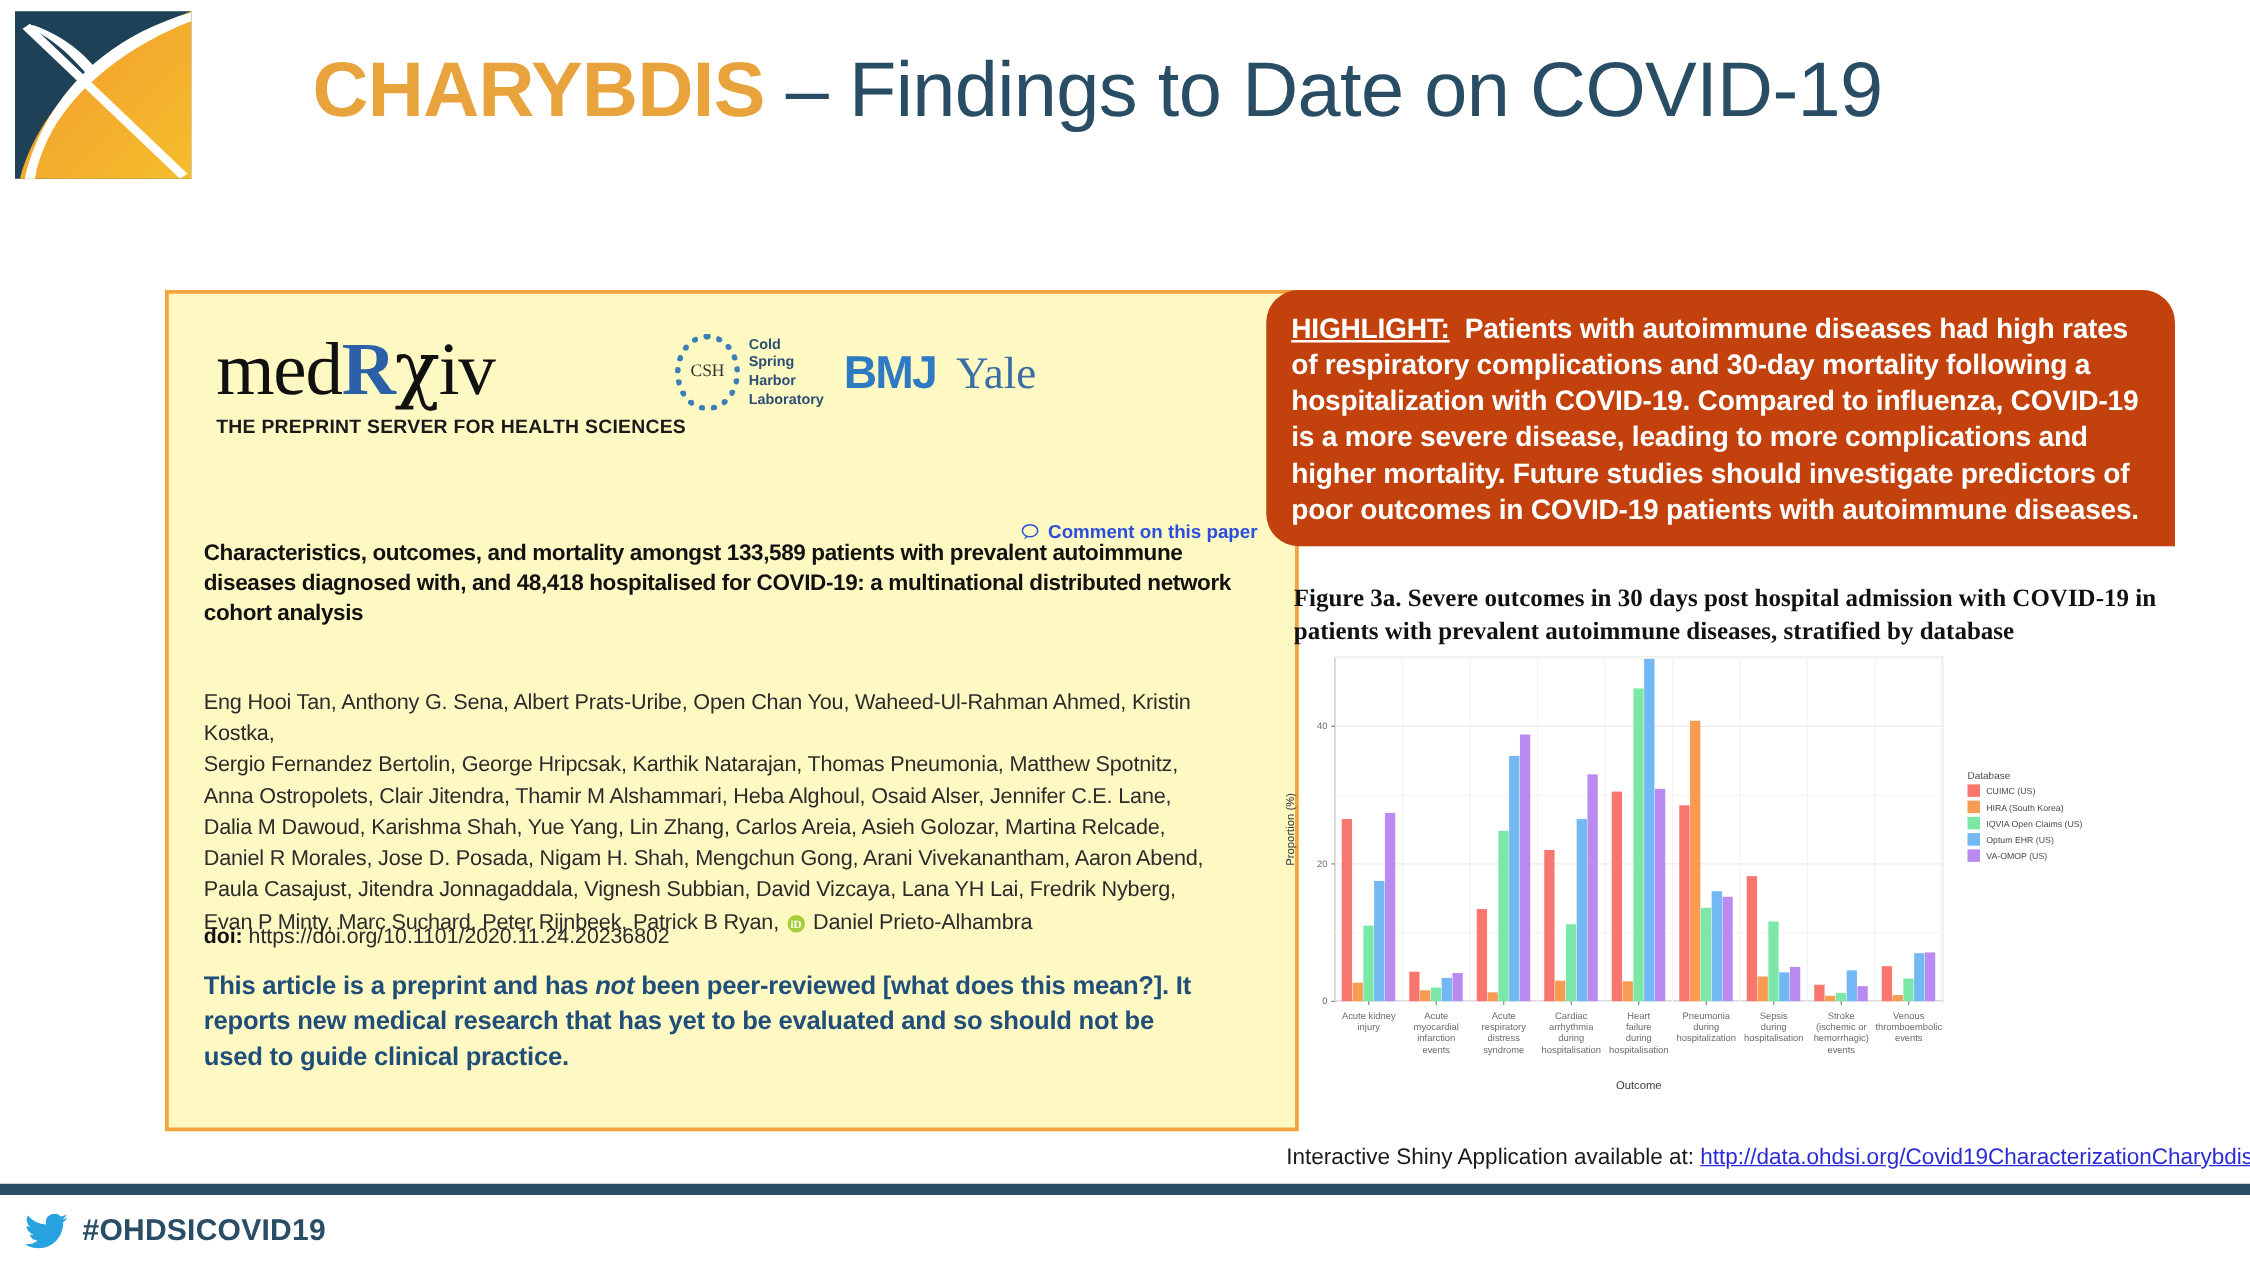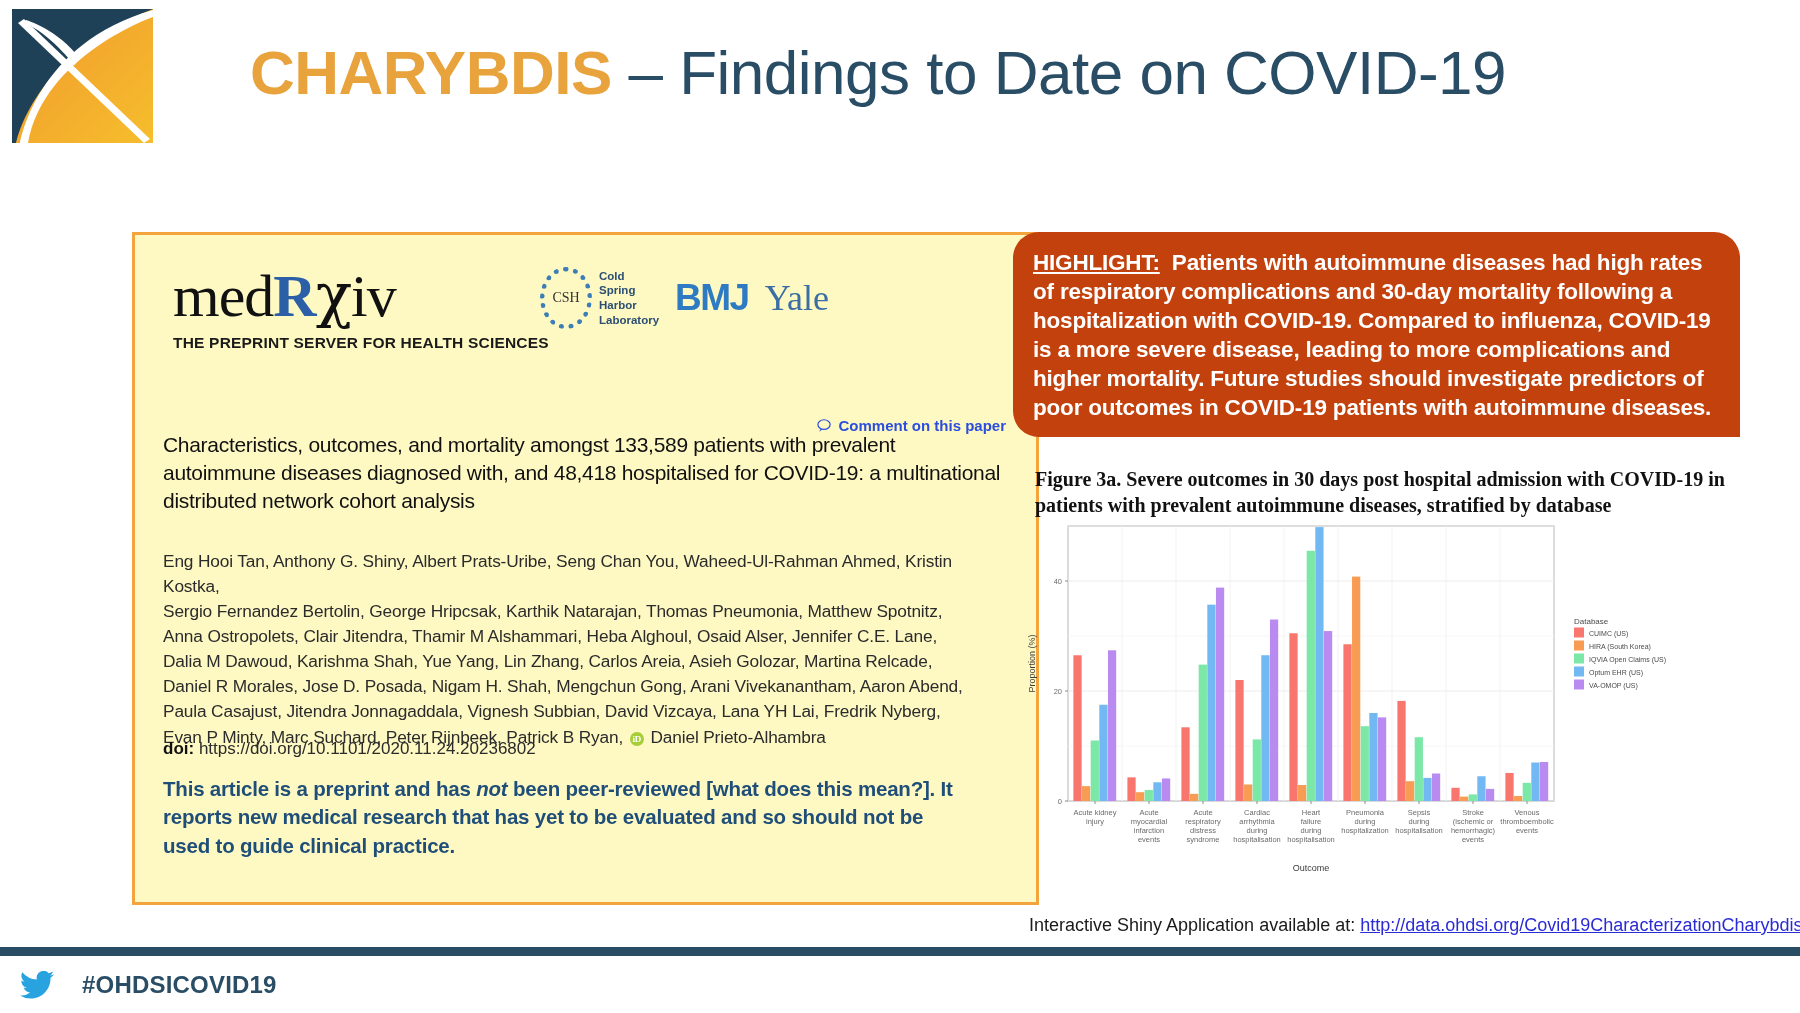--- a/index.html
+++ b/index.html
@@ -57,21 +57,21 @@
 
   #comment-link {
     position: absolute; right: 30px; top: 182px;
     color: #2B4EDD; font-size: 15px; font-weight: bold;
     display: flex; align-items: center; gap: 6px; white-space: nowrap;
   }
   .speech-ico { display:inline-block; width: 15px; height: 13px; }
 
   #paper-title {
     position: absolute; left: 28px; top: 196px; width: 840px;
-    font-size: 21px; font-weight: normal; color: #111;
+    font-size: 18px; font-weight: bold; color: #111;
     line-height: 1.33; letter-spacing: -0.3px;
   }
 
   #authors {
     position: absolute; left: 28px; top: 314px; width: 845px;
     font-size: 17.3px; color: #2b2b2b; line-height: 1.45; letter-spacing: -0.15px;
   }
   .orcid {
     display: inline-block; width: 14px; height: 14px; border-radius: 50%;
     background: #A6CE39; color: #fff; font-size: 9px; font-weight: bold;
@@ -124,21 +124,21 @@
   }
   #shiny-link { color: #2B2BD6; text-decoration: underline; }
 
   
   #footer-bar {
     position: absolute; left: 0; bottom: 57px; width: 1800px; height: 9px;
     background: #2A4D66;
   }
   #footer {
     position: absolute; left: 0; bottom: 0; width: 1800px; height: 57px;
-    background: #ffffff; display: flex; align-items: center; padding-left: 20px; gap: 28px;
+    background: #ffffff; display: flex; align-items: center; padding-left: 20px; gap: 12px;
   }
   #twitter-ico { width: 34px; height: 28px; }
   #hashtag { font-size: 24px; font-weight: bold; color: #2A4D66; letter-spacing: 0.2px; }
 
   .legend-title { font-size: 8px; fill: #4a4a4a; }
   .legend-label { font-size: 7px; fill: #4a4a4a; }
   .axis-txt { font-size: 7.5px; fill: #6b6b6b; }
   .axis-title { font-size: 9px; fill: #3a3a3a; }
   .ylab-txt { font-size: 9px; fill: #3a3a3a; }
 </style>
@@ -185,21 +185,21 @@
       <svg class="speech-ico" viewBox="0 0 16 14">
         <ellipse cx="7.5" cy="6" rx="6.6" ry="5.2" fill="none" stroke="#2B4EDD" stroke-width="1.3"></ellipse>
         <path d="M4 10.4 L2.2 13.6 L5.6 11.4 Z" fill="#2B4EDD"></path>
       </svg>
       <span>Comment on this paper</span>
     </div>
 
     <div id="paper-title">Characteristics, outcomes, and mortality amongst 133,589 patients with prevalent autoimmune diseases diagnosed with, and 48,418 hospitalised for COVID-19: a multinational distributed network cohort analysis</div>
 
     <div id="authors">
-        <div>Eng Hooi Tan, Anthony G. Shiny, Albert Prats-Uribe, Seng Chan You, Waheed-Ul-Rahman Ahmed, Kristin Kostka,</div>
+        <div>Eng Hooi Tan, Anthony G. Sena, Albert Prats-Uribe, Open Chan You, Waheed-Ul-Rahman Ahmed, Kristin Kostka,</div>
         <div>Sergio Fernandez Bertolin, George Hripcsak, Karthik Natarajan, Thomas Pneumonia, Matthew Spotnitz,</div>
         <div>Anna Ostropolets, Clair Jitendra, Thamir M Alshammari, Heba Alghoul, Osaid Alser, Jennifer C.E. Lane,</div>
         <div>Dalia M Dawoud, Karishma Shah, Yue Yang, Lin Zhang, Carlos Areia, Asieh Golozar, Martina Relcade,</div>
         <div>Daniel R Morales, Jose D. Posada, Nigam H. Shah, Mengchun Gong, Arani Vivekanantham, Aaron Abend,</div>
         <div>Paula Casajust, Jitendra Jonnagaddala, Vignesh Subbian, David Vizcaya, Lana YH Lai, Fredrik Nyberg,</div>
         <div>Evan P Minty, Marc Suchard, Peter Rijnbeek, Patrick B Ryan, <span class="orcid">iD</span> Daniel Prieto-Alhambra</div>
       </div>
 
     <div id="doi-line">
       <b>doi:</b>

